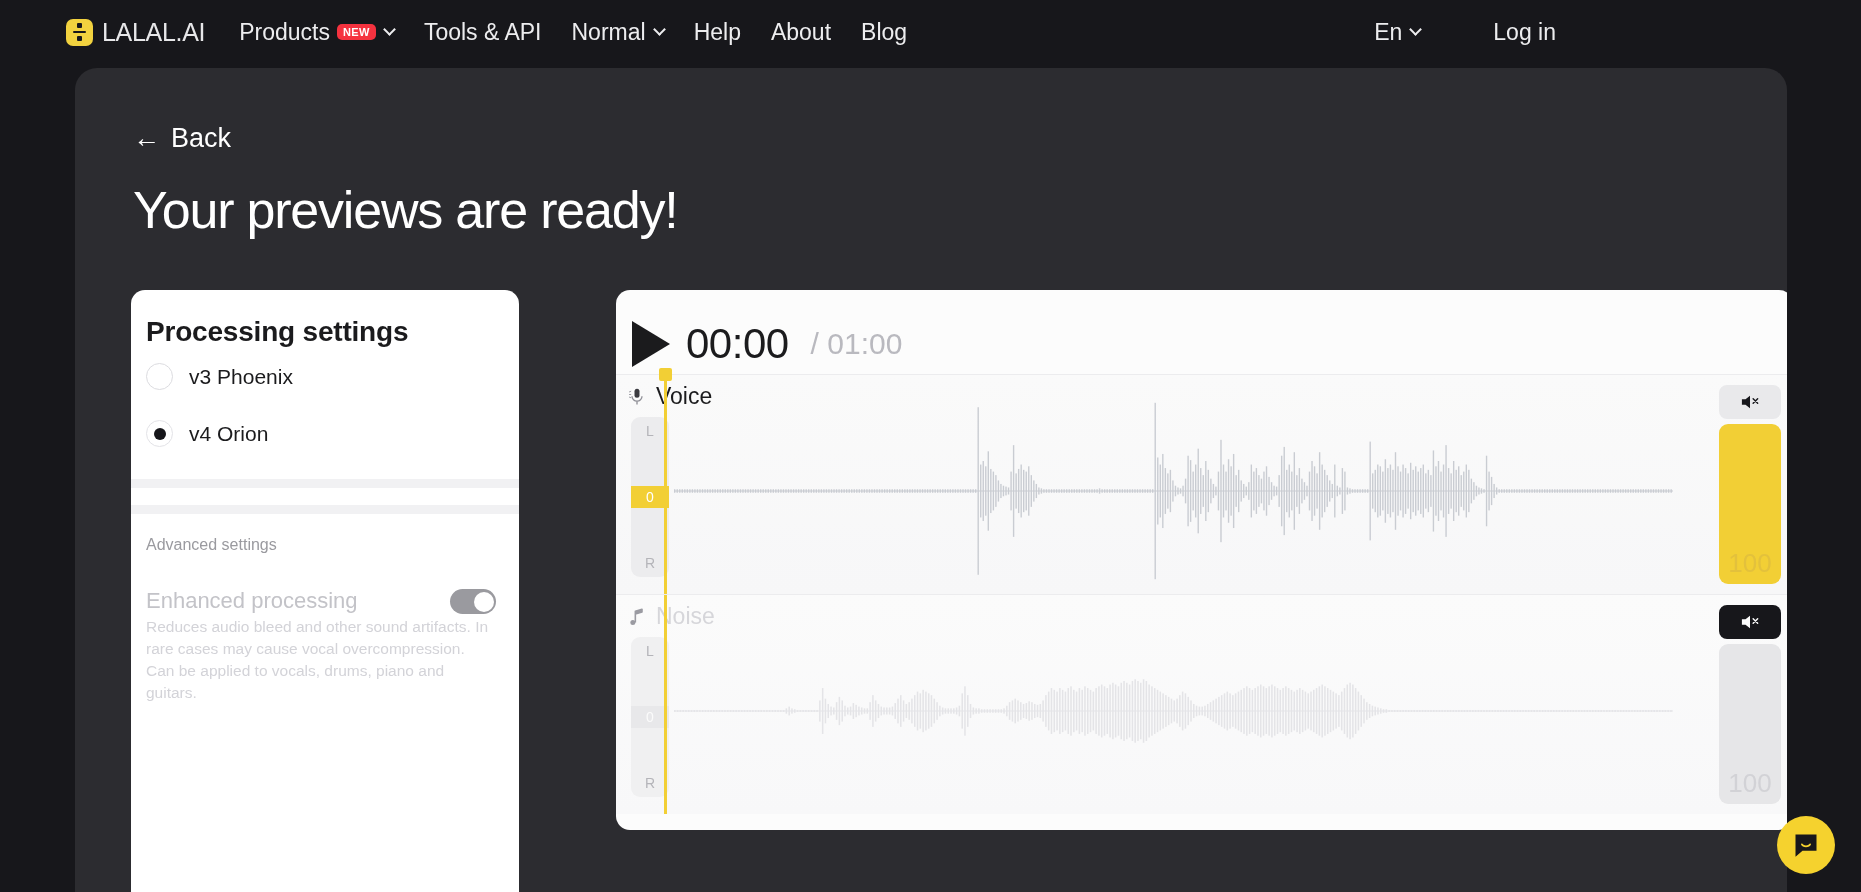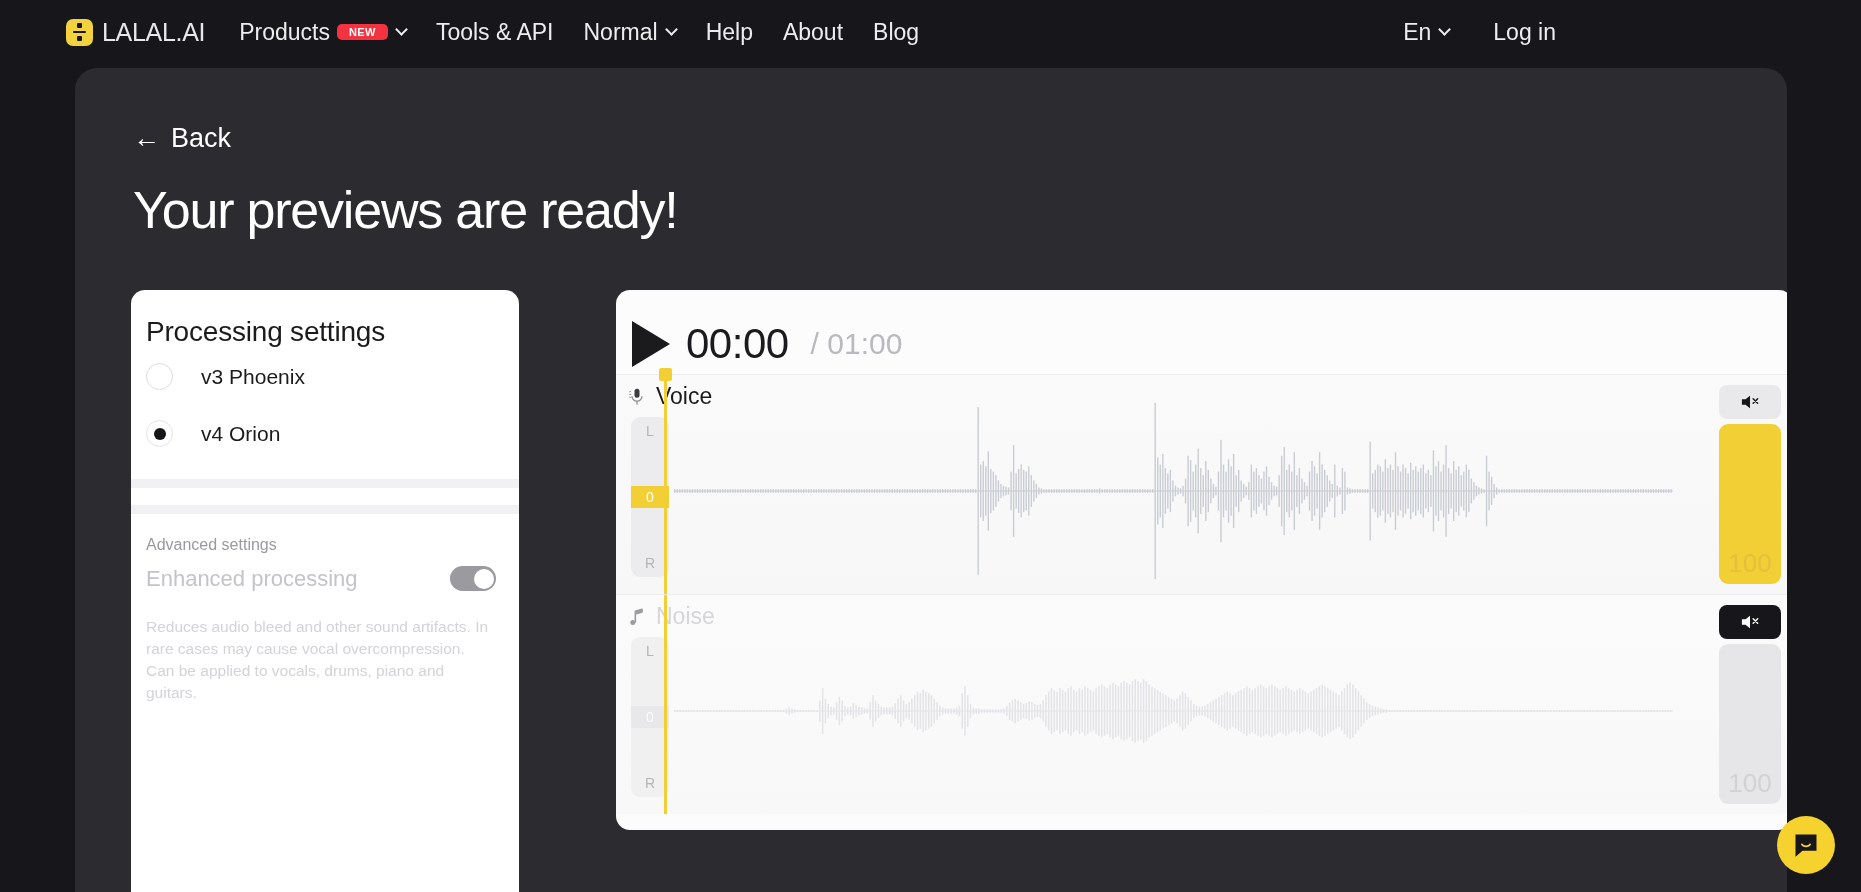--- a/index.html
+++ b/index.html
@@ -36,29 +36,29 @@
   }
   .nav-item {
     position: relative; display: flex; align-items: center;
     color: #ededef; font-size: 23px; font-weight: 400;
     margin-right: 30px; cursor: pointer; white-space: nowrap;
   }
   .badge-new {
     display: inline-block; margin-left: 7px;
     background: #f5323f; color: #fff;
     font-size: 11px; font-weight: 700; letter-spacing: 0.4px;
-    padding: 3px 12px 2px; border-radius: 5px; line-height: 1;
+    padding: 3px 6px 2px; border-radius: 5px; line-height: 1;
   }
   .chev {
     display: inline-block; width: 9px; height: 9px;
     border-right: 2px solid #ededef; border-bottom: 2px solid #ededef;
     transform: rotate(45deg); margin-left: 9px; margin-top: -5px;
   }
   .nav-right {
-    margin-left: auto; display: flex; align-items: center; padding-right: 34px;
+    margin-left: auto; display: flex; align-items: center; padding-right: 34px; gap: 29px;
   }
   .nav-right .nav-item { margin-right: 0; margin-left: 44px; }
 
   
   .page-card {
     position: absolute; left: 75px; top: 68px;
     width: 1712px; height: 824px;
     background: #2c2c30;
     border-radius: 22px 22px 0 0;
     overflow: hidden;
@@ -79,46 +79,46 @@
 
   
   .settings-panel {
     position: absolute; left: 56px; top: 222px;
     width: 388px; height: 602px;
     background: #fff;
     border-radius: 14px 14px 0 0;
     overflow: hidden;
   }
   .settings-title {
-    font-size: 28px; color: #1b1b1d; font-weight: 400;
+    font-size: 28px; color: #1b1b1d; font-weight: 700;
     padding: 26px 0 0 15px; letter-spacing: -0.2px;
   }
   .settings-group { padding: 0 0 0 15px; }
   .group-divider { height: 9px; background: #f1f1f3; margin-top: 17px; }
   .group-label {
     font-size: 16px; color: #9a9a9f; padding-top: 22px; padding-bottom: 6px;
   }
   .radio-row {
-    display: flex; align-items: center; gap: 28px;
+    display: flex; align-items: center; gap: 16px;
     height: 57px; cursor: pointer;
   }
   .radio {
     width: 27px; height: 27px; border-radius: 50%;
     border: 1.6px solid #dcdce0; background: #fff;
     display: flex; align-items: center; justify-content: center;
     flex: none;
   }
   .radio.checked { border-color: #e3e3e7; }
   .radio.checked::after {
     content: ""; width: 12px; height: 12px; border-radius: 50%; background: #16161a;
   }
   .radio-label { font-size: 21px; color: #1b1b1d; }
 
   .adv-row {
-    display: flex; align-items: flex-start; justify-content: space-between;
+    display: flex; align-items: flex-end; justify-content: space-between;
     padding-right: 23px; height: 48px; margin-top: 6px;
   }
   .adv-title { font-size: 22px; color: #c3c3c8; }
   .toggle {
     width: 46px; height: 25px; border-radius: 13px; background: #9a9a9f;
     position: relative; cursor: pointer; flex: none;
   }
   .toggle::after {
     content: ""; position: absolute; right: 2.5px; top: 2.5px;
     width: 20px; height: 20px; border-radius: 50%; background: #fff;

